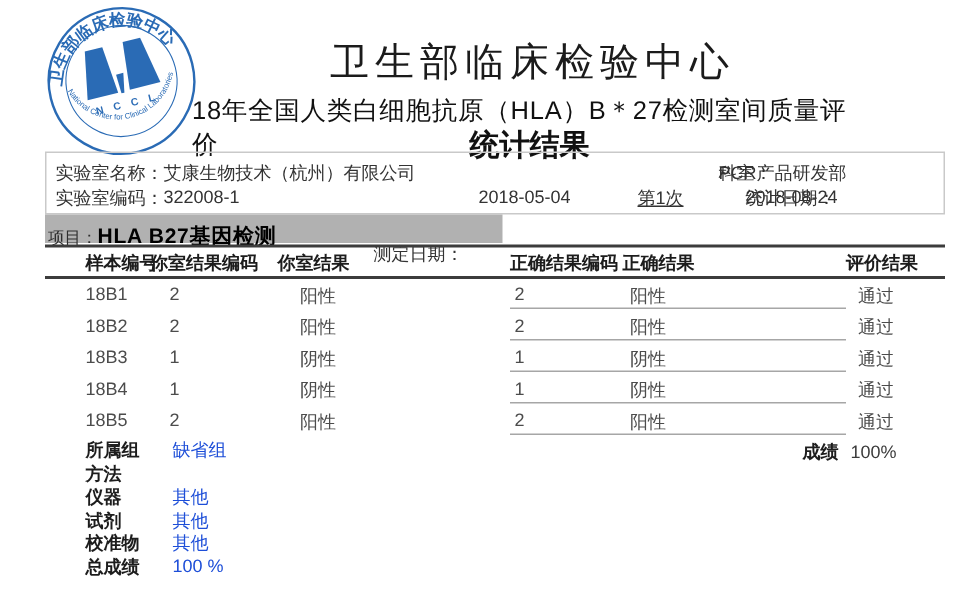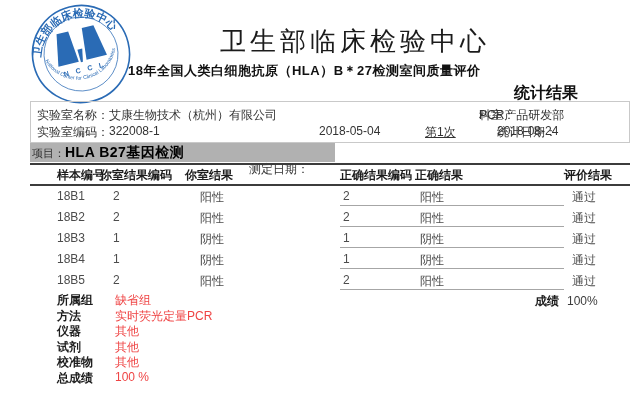--- a/index.html
+++ b/index.html
@@ -10,45 +10,45 @@
   }
   
   .logo{position:absolute;left:30px;top:4px;width:102px;height:100px;}
   .title{
     position:absolute;left:150px;top:24px;width:410px;text-align:center;
     font-family:"DejaVu Serif","Liberation Serif",serif;
     font-size:26px;letter-spacing:4px;color:#1b1b1b;
   }
   .subtitle1{
     position:absolute;left:128px;top:62px;width:450px;text-align:left;
-    font-size:13px;font-weight:bold;color:#111;letter-spacing:.5px;
+    font-size:17px;font-weight:normal;color:#111;letter-spacing:.5px;
   }
   .subtitle2{
-    position:absolute;left:128px;top:83px;width:450px;text-align:right;
-    font-size:16px;font-weight:bold;color:#111;
+    position:absolute;left:128px;top:83px;width:450px;text-align:center;
+    font-size:20px;font-weight:bold;color:#111;
   }
   
   .infobox{
     position:absolute;left:30px;top:101px;width:598px;height:40px;
     border:1px solid #c9c9c9;font-size:12px;color:#333;
   }
   .infobox span{position:absolute;white-space:nowrap;}
   .i-lab-name-label{left:6px;top:5px;}
   .i-lab-name{left:78px;top:5px;}
   .i-dept{left:448px;top:5px;}
   .i-lab-code-label{left:6px;top:22px;}
   .i-lab-code{left:78px;top:22px;}
   .i-test-date-label{left:218px;top:30px;margin-top:29px;}
   .i-test-date{left:288px;top:22px;}
   .i-round{left:394px;top:22px;text-decoration:underline;}
   .i-stat-date{left:466px;top:22px;}
   
   .projectbar{
     position:absolute;left:30px;top:143px;width:305px;height:19px;
-    background:#b1b1b1;line-height:18px;white-space:nowrap;
+    background:#b1b1b1;line-height:28px;white-space:nowrap;
   }
   .projectbar .plabel{font-size:11px;color:#2e2e2e;margin-left:2px;}
   .projectbar .pname{font-size:14px;font-weight:bold;color:#000;letter-spacing:.5px;}
   
   .table{position:absolute;left:30px;top:163px;width:600px;}
   .thead{
     position:relative;height:19px;
     border-top:2px solid #3c3c3c;border-bottom:2px solid #3c3c3c;
   }
   .thead span{position:absolute;top:2px;font-size:12px;font-weight:bold;color:#1c1c1c;white-space:nowrap;}
@@ -60,21 +60,21 @@
   .c-ycode{left:83px;}
   .c-yres{left:170px;}
   .c-ccode{left:313px;}
   .c-cres{left:390px;}
   .c-eval{left:542px;}
   .row-underline{position:absolute;left:310px;width:224px;bottom:1px;height:0;border-bottom:1px solid #a6a6a6;}
   
   .summary{position:absolute;left:30px;top:291px;width:600px;}
   .srow{position:relative;height:15.5px;}
   .srow .slabel{position:absolute;left:27px;top:1px;font-size:12px;font-weight:bold;color:#1d1d1d;white-space:nowrap;}
-  .srow .svalue{position:absolute;left:85px;top:1px;font-size:12px;color:#ef4444;white-space:nowrap;}
+  .srow .svalue{position:absolute;left:85px;top:1px;font-size:12px;color:#1d4ed8;white-space:nowrap;}
   .score{position:absolute;left:505px;top:2px;font-size:12px;white-space:nowrap;}
   .score .sc-label{font-weight:bold;color:#1d1d1d;margin-right:8px;}
   .score .sc-value{color:#3c3c3c;}
   
   .watermark{
     position:absolute;left:497px;top:353px;display:flex;align-items:center;
     color:#cbcbcb;font-size:19px;font-weight:bold;letter-spacing:1px;
   }
   .watermark svg{margin-right:4px;}
 </style>
@@ -192,21 +192,20 @@
   <div class="summary">
     <div class="score">
       <span class="sc-label">成绩</span><span class="sc-value">100%</span>
     </div>
     <div class="srow">
       <span class="slabel">所属组</span>
       <span class="svalue">缺省组</span>
     </div>
     <div class="srow">
       <span class="slabel">方法</span>
-      <span class="svalue">实时荧光定量PCR</span>
     </div>
     <div class="srow">
       <span class="slabel">仪器</span>
       <span class="svalue">其他</span>
     </div>
     <div class="srow">
       <span class="slabel">试剂</span>
       <span class="svalue">其他</span>
     </div>
     <div class="srow">

